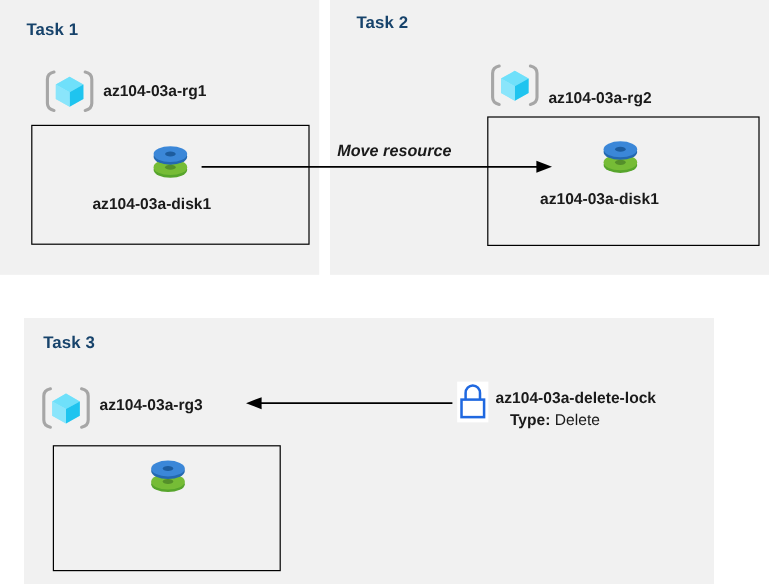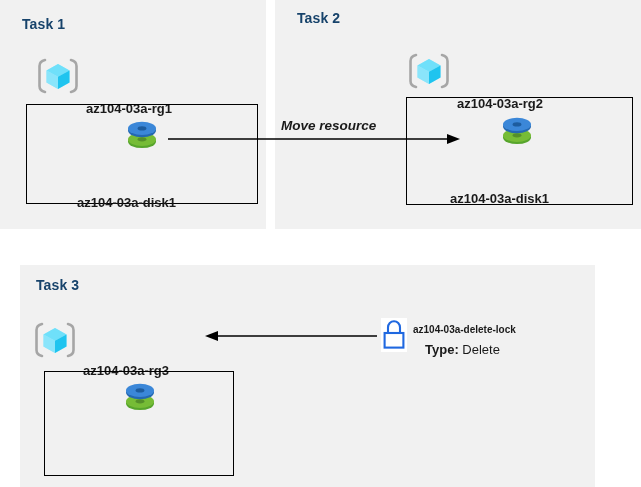--- a/index.html
+++ b/index.html
@@ -72,43 +72,42 @@
   
   #lock-icon { position: absolute; left: 381px; top: 318px; width: 26px; height: 34px; background:#ffffff; }
 
   
   .res-label {
     position: absolute;
     font-size: 13px;
     font-weight: bold;
     color: #1a1a1a;
     white-space: nowrap;
-    margin-top: 33px;
   }
   #label-rg1  { left: 86px;  top: 68px;  }
-  #label-rg2  { left: 457px; top: 63px;  }
+  #label-rg2  { left: 457px; top: 74px;  }
   #label-rg3  { left: 83px;  top: 330px; }
   #label-disk1-t1 { left: 77px;  top: 162px; }
   #label-disk1-t2 { left: 450px; top: 158px; }
   #label-disk2-t3 { left: 76px;  top: 424px; }
 
   #label-move {
     position: absolute;
     left: 281px; top: 118px;
     font-size: 13.5px;
     font-weight: bold;
     color: #1a1a1a;
     white-space: nowrap;
     font-style: italic;
   }
 
   #label-lock-name {
     position: absolute;
     left: 413px; top: 324px;
-    font-size: 10px;
+    font-size: 13px;
     font-weight: bold;
     color: #1a1a1a;
     white-space: nowrap;
   }
   #label-lock-type {
     position: absolute;
     left: 413px; top: 342px;
     font-size: 13px;
     color: #1a1a1a;
     white-space: nowrap;

